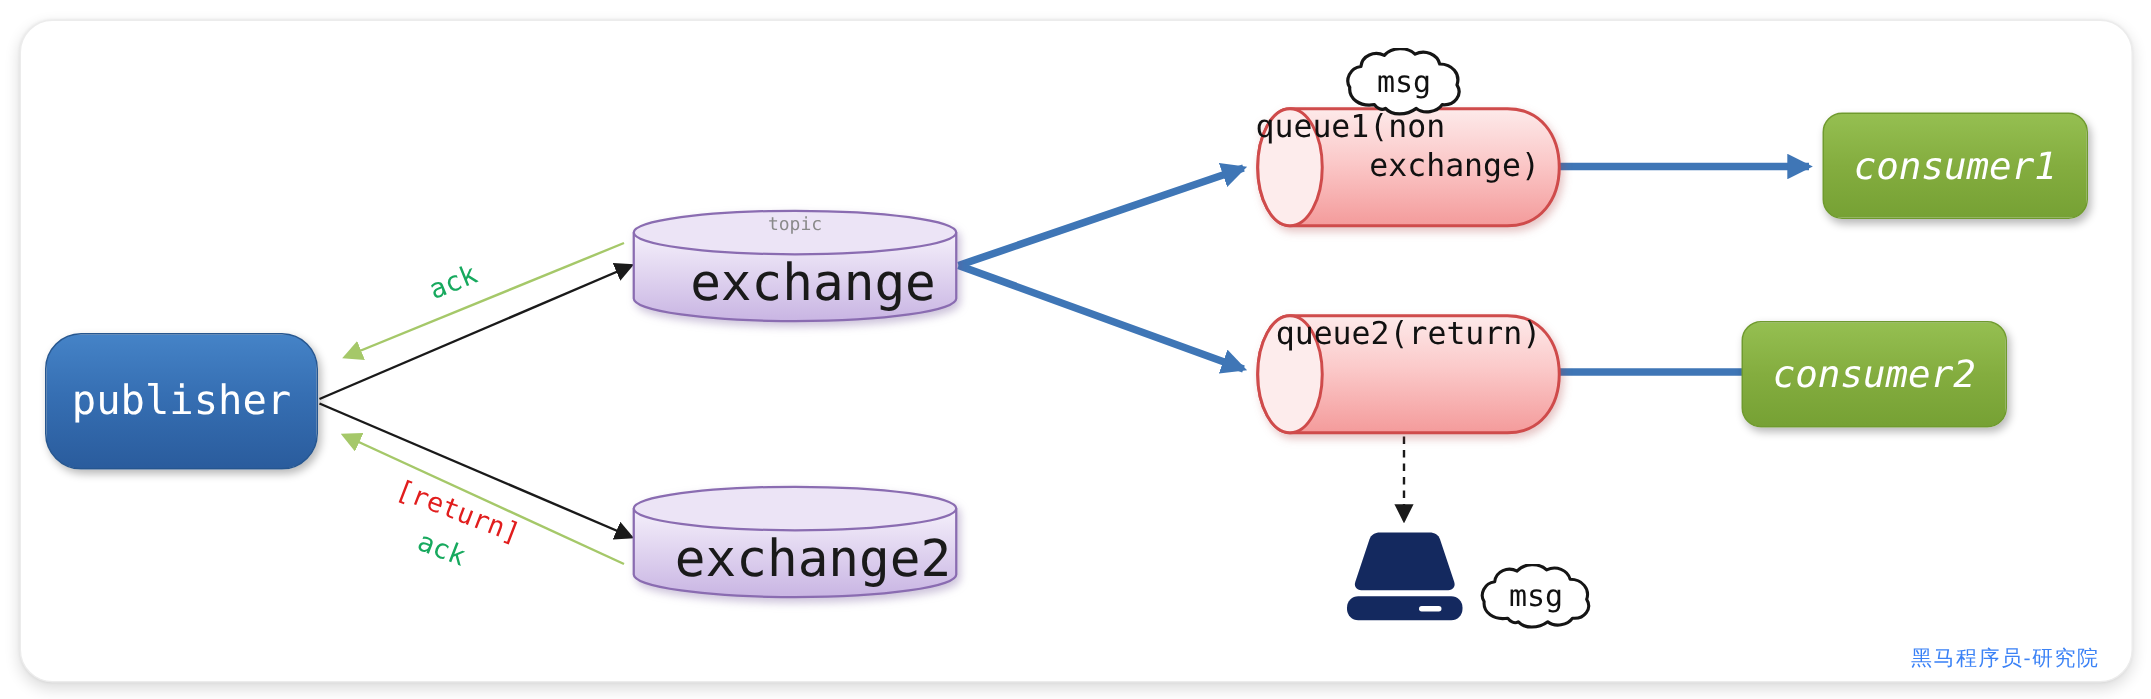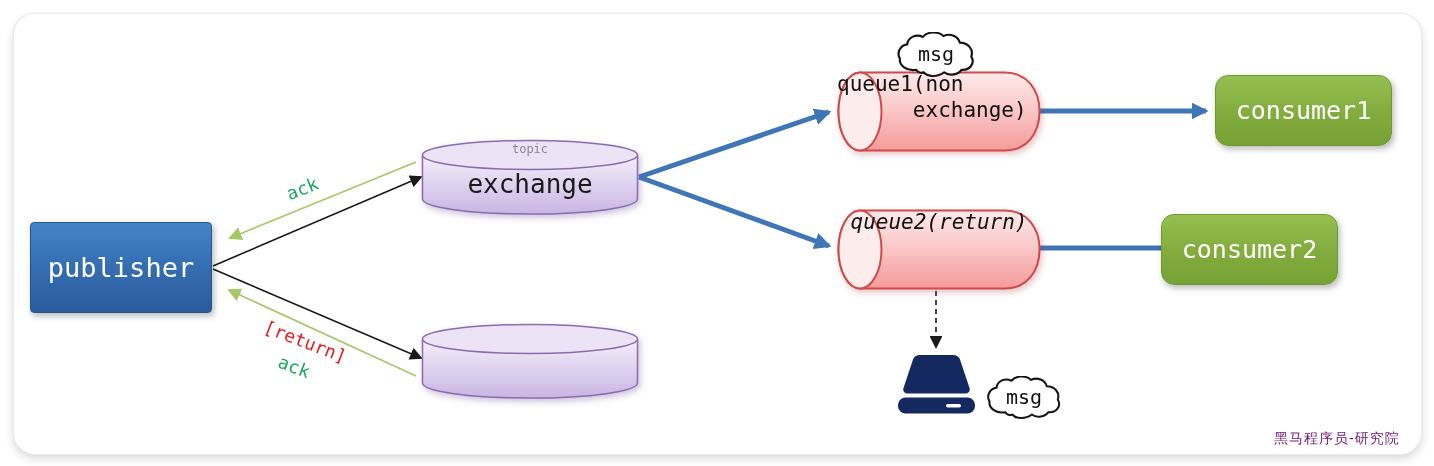--- a/index.html
+++ b/index.html
@@ -8,66 +8,67 @@
     font-family:"DejaVu Sans Mono","Liberation Mono",monospace;
   }
   .canvas-frame{
     position:absolute;left:13px;top:13px;width:1407px;height:440px;
     background:#fff;border:1px solid #ececec;border-radius:22px;
     box-shadow:0 4px 10px rgba(0,0,0,.14), 0 0 2px rgba(0,0,0,.05);
   }
   .edges{position:absolute;left:0;top:0;width:1434px;height:466px;pointer-events:none;}
   .node{position:absolute;display:flex;align-items:center;justify-content:center;}
   .box{
-    color:#fff;border-radius:4px;
+    color:#fff;border-radius:24px;
     box-shadow:2px 3px 6px rgba(0,0,0,.28);
   }
   .publisher{
     left:30px;top:222px;width:180px;height:89px;font-size:27px;
     background:linear-gradient(180deg,#4583c7 0%,#366fb3 45%,#2a5c9d 100%);
     border:1px solid #26568f;
   }
   .consumer{
     width:175px;height:69px;font-size:25px;border-radius:13px;
     background:linear-gradient(180deg,#95bf51 0%,#84ad3f 50%,#76a134 100%);
     border:1px solid #6f9a2e;
+    font-style:italic;
   }
   .consumer1{left:1215px;top:75px;}
   .consumer2{left:1161px;top:214px;}
   .cyl{position:absolute;}
   .cyl svg{display:block;}
   .cyl-v{filter:drop-shadow(2px 3px 3px rgba(110,80,150,.35));}
   .cyl-h{filter:drop-shadow(2px 3px 3px rgba(170,60,60,.30));}
   .cyl-tag{
     position:absolute;left:0;top:3px;width:100%;text-align:center;
     font-size:12px;color:#8a8a8a;
   }
   .cyl-label{
     position:absolute;left:0;top:30px;width:100%;text-align:center;
-    font-size:26px;color:#1a1a1a;
+    font-size:34px;color:#1a1a1a;padding-left:12px;
   }
   .queue-text{
     position:absolute;left:0;top:0;width:100%;height:100%;
     display:flex;align-items:flex-start;justify-content:center;
     font-size:21px;line-height:26px;color:#111;
   }
   .cloud{position:absolute;text-decoration:underline;}
   .cloud svg{display:block;position:absolute;left:0;top:0;}
   .cloud-text{
     position:absolute;left:0;top:0;width:100%;height:100%;
     display:flex;align-items:center;justify-content:center;
     font-size:20px;color:#111;padding-bottom:2px;box-sizing:border-box;
   }
   .disk{position:absolute;left:893px;top:354px;width:87px;height:60px;}
   .edge-label{position:absolute;font-size:18px;white-space:nowrap;}
   .lbl-ack-top{left:286px;top:178px;color:#17a95e;transform:rotate(-22deg);}
   .lbl-return{left:262px;top:331px;color:#e11d1d;transform:rotate(21deg);}
   .lbl-ack-bottom{left:278px;top:356px;color:#17a95e;transform:rotate(21deg);}
   .watermark{
-    position:absolute;left:1274px;top:430px;font-size:14px;color:#701a75;
+    position:absolute;left:1274px;top:430px;font-size:14px;color:#3b82f6;
     font-family:"DejaVu Serif","Liberation Serif",serif;letter-spacing:1px;
   }
 </style>
 </head>
 <body>
 
 <div class="stage">
   <div class="canvas-frame"></div>
 
   <svg class="edges" viewBox="0 0 1434 466">
@@ -116,41 +117,42 @@
     <svg width="218" height="78" viewBox="0 0 218 78">
       <defs>
         <linearGradient id="gpx2" x1="0" y1="0" x2="0" y2="1">
           <stop offset="0" stop-color="#f5f0fb"></stop>
             <stop offset="1" stop-color="#c9b5e3"></stop>
         </linearGradient>
       </defs>
       <path d="M1.5,16 V60 A107,15 0 0 0 216.5,60 V16" fill="url(#gpx2)" stroke="#8a6cb1" stroke-width="1.5"></path>
       <ellipse cx="109" cy="16" rx="107.5" ry="14.5" fill="#ece4f6" stroke="#8a6cb1" stroke-width="1.5"></ellipse>
     </svg>
+    <div class="cyl-label">exchange2</div>
   </div>
 
   <div class="cyl cyl-h" style="left:837px;top:71px;width:204px;height:81px;">
     <svg width="204" height="81" viewBox="0 0 204 81">
       <defs>
         <linearGradient id="gq1" x1="0" y1="0" x2="0" y2="1">
           <stop offset="0" stop-color="#fdeaea"></stop>
             <stop offset="0.45" stop-color="#fbc9c9"></stop>
             <stop offset="1" stop-color="#f49b9b"></stop>
         </linearGradient>
       </defs>
       <path d="M23,1.5 H168 C190,1.5 202.5,19 202.5,40.5 C202.5,62 190,79.5 168,79.5 H23 A21.5,39 0 0 1 23,1.5 Z" fill="url(#gq1)" stroke="#cf4b4b" stroke-width="2"></path>
       <ellipse cx="23" cy="40.5" rx="21.5" ry="39" fill="#fdecec" stroke="#cf4b4b" stroke-width="2"></ellipse>
     </svg>
     <div class="queue-text">
       <span>queue1</span>
       <span>(non exchange)</span>
     </div>
   </div>
 
-  <div class="cyl cyl-h" style="left:837px;top:209px;width:204px;height:81px;font-style:italic;">
+  <div class="cyl cyl-h" style="left:837px;top:209px;width:204px;height:81px;">
     <svg width="204" height="81" viewBox="0 0 204 81">
       <defs>
         <linearGradient id="gq2" x1="0" y1="0" x2="0" y2="1">
           <stop offset="0" stop-color="#fdeaea"></stop>
             <stop offset="0.45" stop-color="#fbc9c9"></stop>
             <stop offset="1" stop-color="#f49b9b"></stop>
         </linearGradient>
       </defs>
       <path d="M23,1.5 H168 C190,1.5 202.5,19 202.5,40.5 C202.5,62 190,79.5 168,79.5 H23 A21.5,39 0 0 1 23,1.5 Z" fill="url(#gq2)" stroke="#cf4b4b" stroke-width="2"></path>
       <ellipse cx="23" cy="40.5" rx="21.5" ry="39" fill="#fdecec" stroke="#cf4b4b" stroke-width="2"></ellipse>

